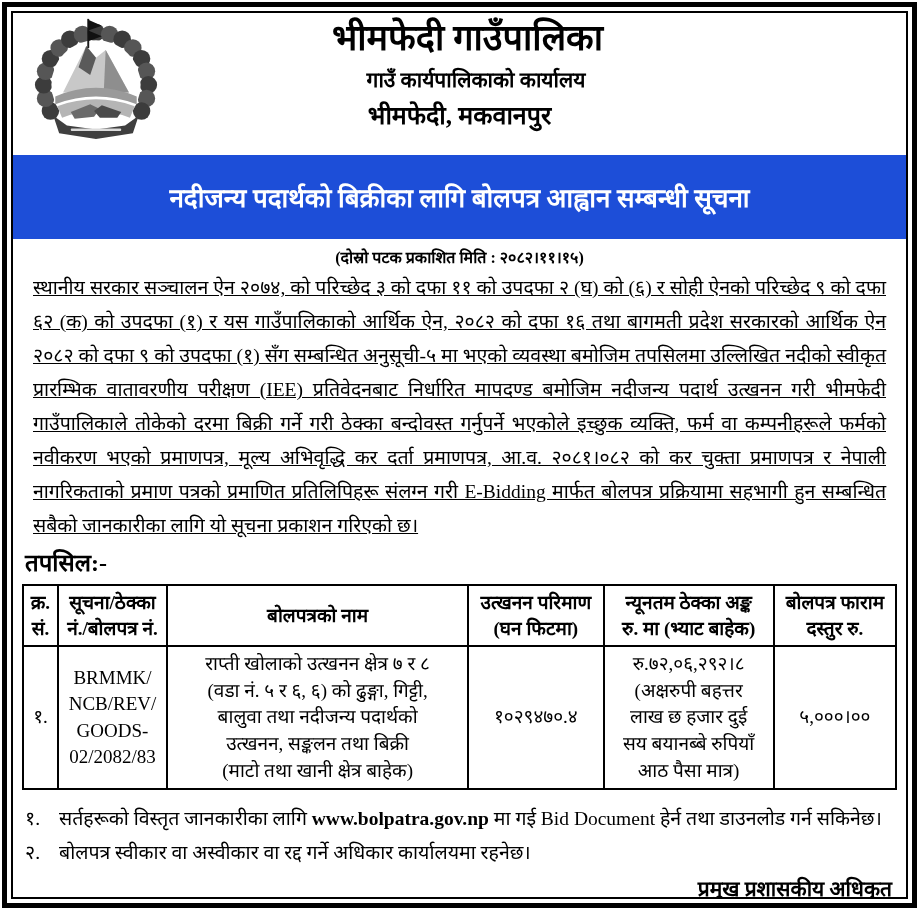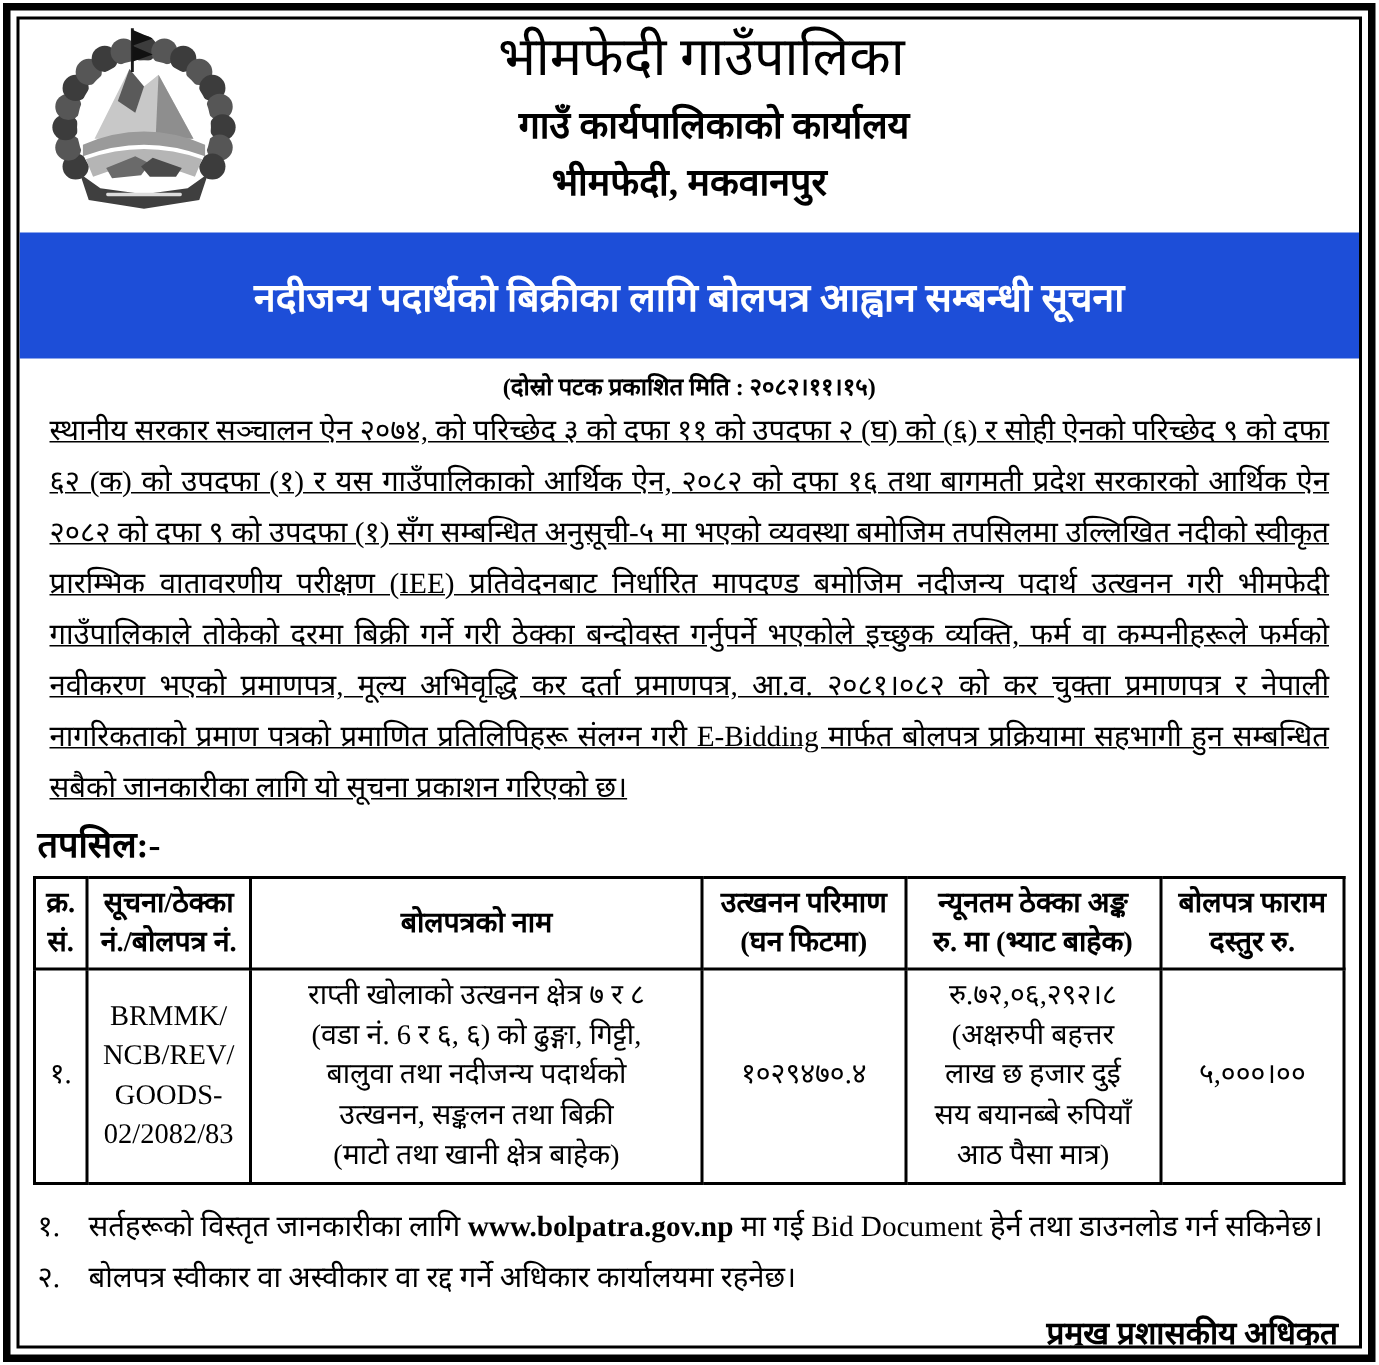--- a/index.html
+++ b/index.html
@@ -22,22 +22,22 @@
     box-sizing:border-box;
     width:100%; height:100%;
     border:2px solid #000;
     overflow:hidden;
     display:flex; flex-direction:column;
   }
 
   
   .doc-header { position:relative; text-align:center; padding:6px 0 4px 0; min-height:132px; }
   .emblem { position:absolute; left:14px; top:2px; width:138px; height:128px; }
-  .org-name  { font-size:36px; font-weight:normal; line-height:1.1;margin-left:16px; }
-  .office    { font-size:25px; font-weight:bold; margin-top:6px;padding-left:33px; }
+  .org-name  { font-size:36px; font-weight:bold; line-height:1.1;margin-left:16px; }
+  .office    { font-size:21px; font-weight:bold; margin-top:6px;padding-left:33px; }
   .location  { font-size:25px; font-weight:bold; margin-top:4px; }
   .province  { font-size:20px; font-weight:bold; margin-top:5px; }
 
   
   .notice-banner {
     background:#1d4ed8; color:#fff;
     text-align:center; font-size:26px; font-weight:bold;
     padding:24px 4px;
   }
   .notice-banner span { color:inherit; }
@@ -163,21 +163,21 @@
           </tr>
         </thead>
         <tbody>
           <tr>
             <td>१.</td>
             <td class="latin">BRMMK/
 NCB/REV/
 GOODS-
 02/2082/83</td>
             <td>राप्ती खोलाको उत्खनन क्षेत्र ७ र ८
-(वडा नं. 6 र ६, ६) को ढुङ्गा, गिट्टी,
+(वडा नं. ५ र ६, ६) को ढुङ्गा, गिट्टी,
 बालुवा तथा नदीजन्य पदार्थको
 उत्खनन, सङ्कलन तथा बिक्री
 (माटो तथा खानी क्षेत्र बाहेक)</td>
             <td>१०२९४७०.४</td>
             <td>रु.७२,०६,२९२।८
 (अक्षरुपी बहत्तर
 लाख छ हजार दुई
 सय बयानब्बे रुपियाँ
 आठ पैसा मात्र)</td>
             <td>५,०००।००</td>

